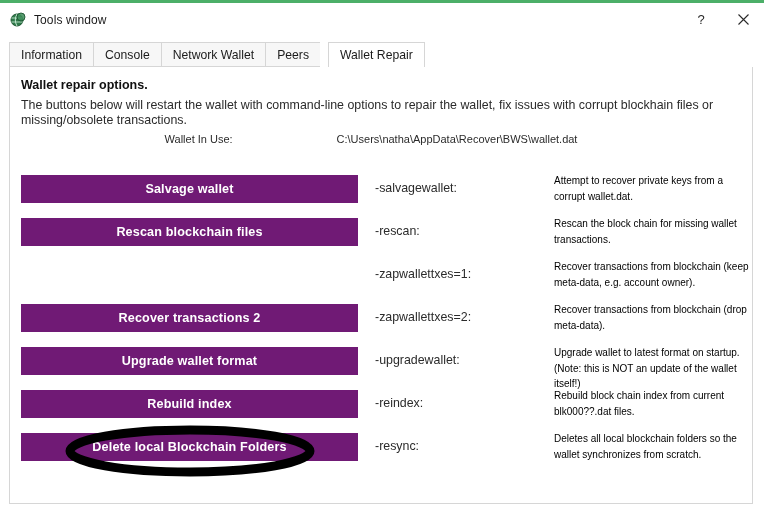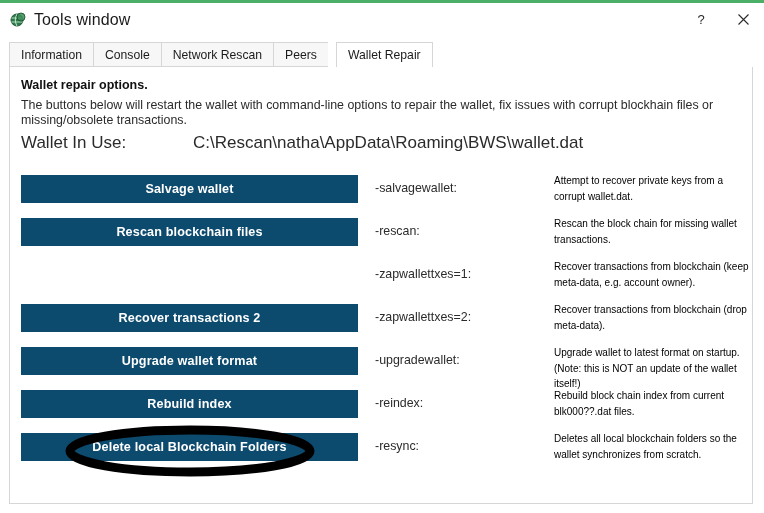--- a/index.html
+++ b/index.html
@@ -24,21 +24,21 @@
     align-items: center;
     background: #ffffff;
   }
   .app-icon {
     width: 16px; height: 16px;
     margin-left: 10px; margin-right: 8px;
     flex: none;
     position: relative;
   }
   .window-title {
-    font-size: 16px;
+    font-size: 12px;
     color: #1b1b1b;
     letter-spacing: .1px;
   }
   .winbtns {
     position: absolute;
     right: 0; top: 0;
     height: 33px;
     display: flex;
     align-items: center;
   }
@@ -109,42 +109,43 @@
     left: 11px; top: 31px;
     width: 718px;
     font-size: 12.4px;
     color: #2b2b2b;
     line-height: 15px;
   }
   .wallet-row {
     position: absolute;
     left: 11px; top: 66px;
     width: 700px;
-    font-size: 17px;
+    font-size: 11px;
     color: #2b2b2b;
     display: flex;
+    justify-content: center;
   }
   .wallet-label { width: 172px; flex: none; }
   .wallet-path { white-space: nowrap; }
 
   
   .rows {
     position: absolute;
     left: 0; top: 108px;
     width: 744px;
   }
   .row {
     position: relative;
     height: 43px;
   }
   .repair-btn {
     position: absolute;
     left: 11px; top: 0;
     width: 337px; height: 28px;
-    background: #0c4a6e;
+    background: #701a75;
     color: #ffffff;
     border: none;
     font-family: "Liberation Sans", sans-serif;
     font-size: 12.6px;
     font-weight: bold;
     letter-spacing: .15px;
     display: flex; align-items: center; justify-content: center;
     cursor: pointer;
   }
   .flag {
@@ -195,33 +196,33 @@
         <svg width="13" height="13" viewBox="0 0 13 13">
           <path d="M1.5 1.5 L11.5 11.5 M11.5 1.5 L1.5 11.5" stroke="#2a2a2a" stroke-width="1.1" fill="none"></path>
         </svg>
       </button>
     </div>
   </div>
 
   <div class="tabstrip">
     <div class="tab">Information</div>
     <div class="tab">Console</div>
-    <div class="tab">Network Rescan</div>
+    <div class="tab">Network Wallet</div>
     <div class="tab">Peers</div>
     <div class="tab active">Wallet Repair</div>
   </div>
 
   <div class="panel">
 
     <div class="heading">Wallet repair options.</div>
     <div class="intro">The buttons below will restart the wallet with command-line options to repair the wallet, fix issues with corrupt blockhain files or missing/obsolete transactions.</div>
 
     <div class="wallet-row">
       <span class="wallet-label">Wallet In Use:</span>
-      <span class="wallet-path">C:\Rescan\natha\AppData\Roaming\BWS\wallet.dat</span>
+      <span class="wallet-path">C:\Users\natha\AppData\Recover\BWS\wallet.dat</span>
     </div>
 
     <div class="rows">
 
       <div class="row">
         <button class="repair-btn">Salvage wallet</button>
         <span class="flag">-salvagewallet:</span>
         <span class="desc">Attempt to recover private keys from a corrupt wallet.dat.</span>
       </div>
 

